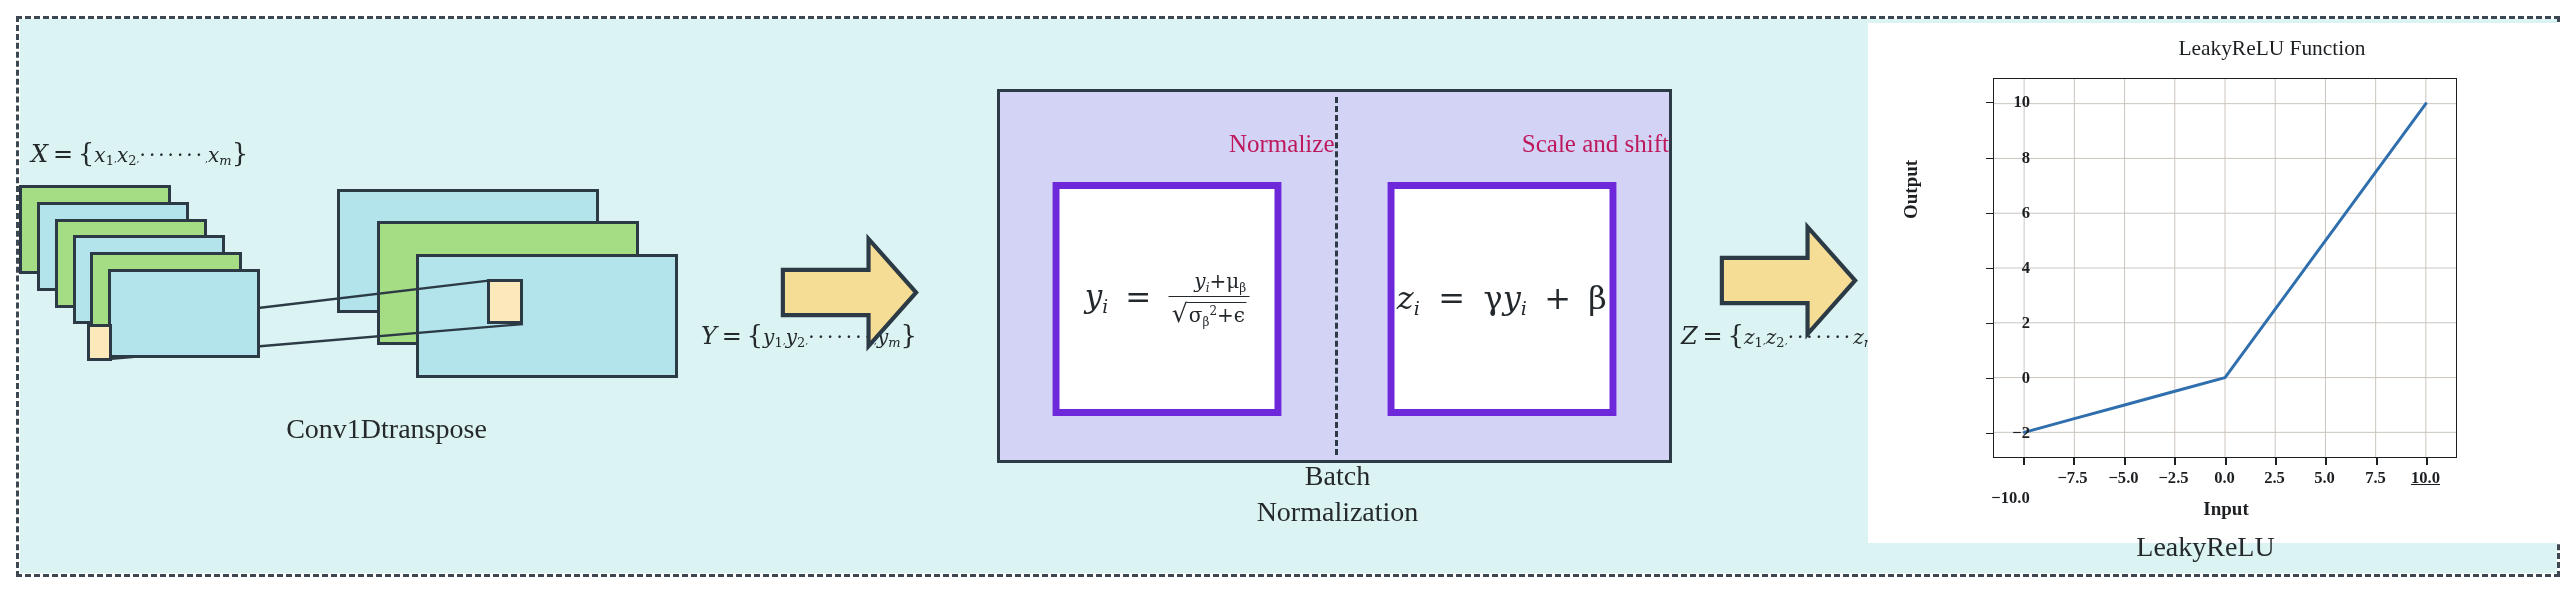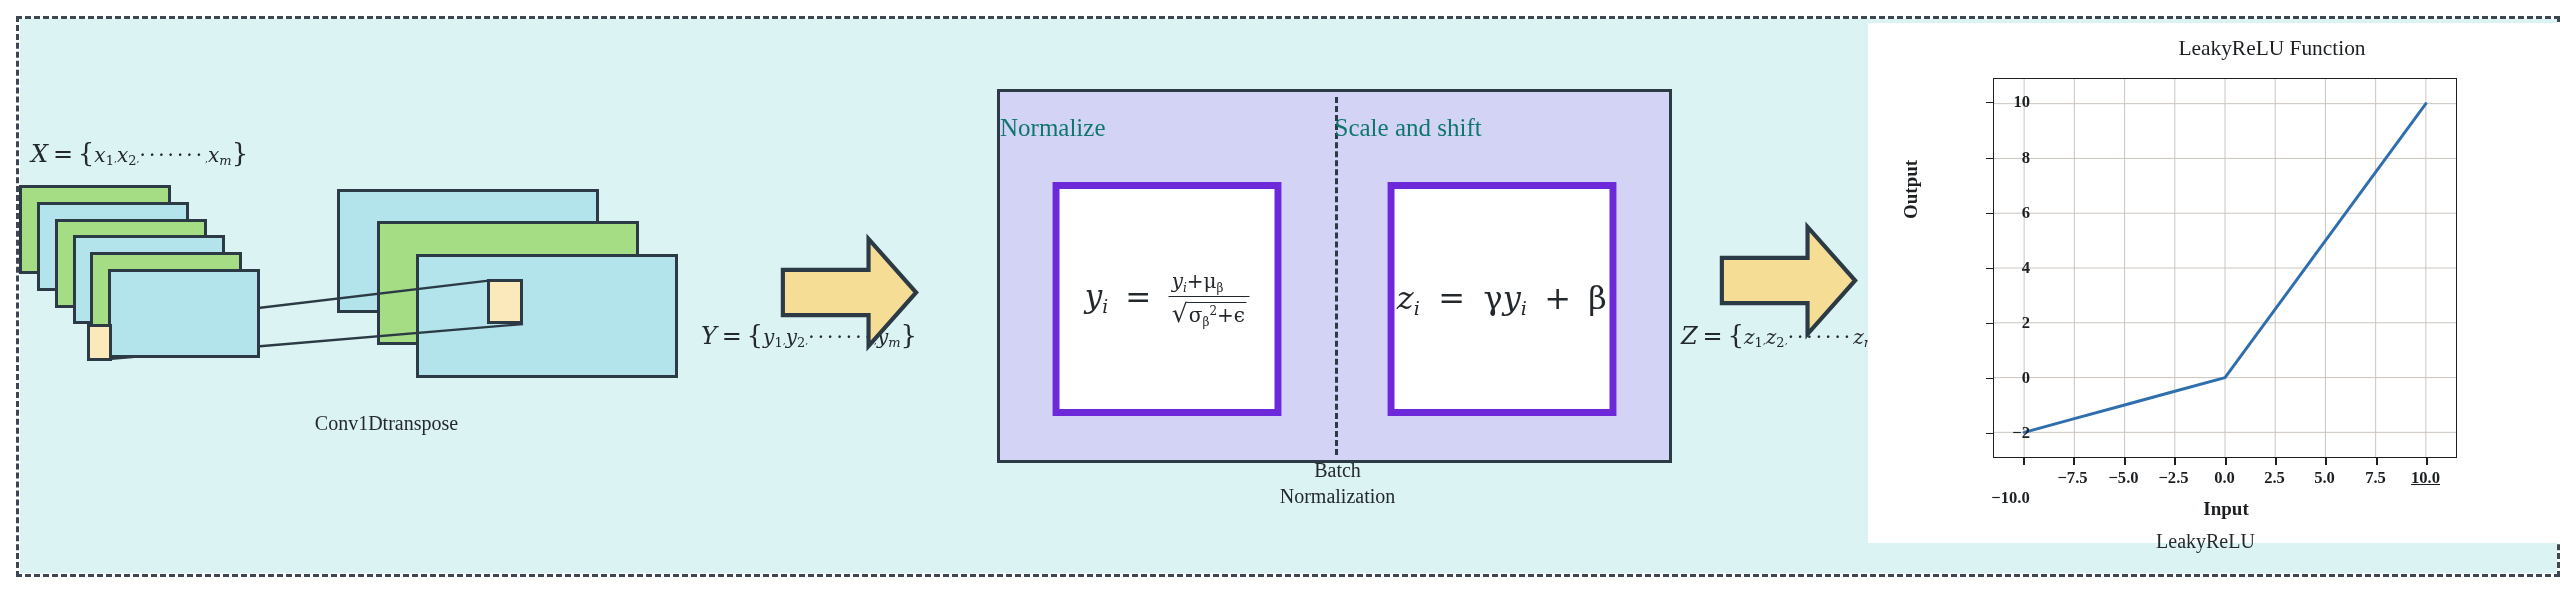--- a/index.html
+++ b/index.html
@@ -31,51 +31,51 @@
   .mathlabel .eq{font-size:24px;padding:0 4.8px;}
   .mathlabel .brace{font-size:26px;}
   .mathlabel .it{font-style:italic;font-size:20px;}
   .mathlabel .sub{font-size:13px;vertical-align:-3px;font-style:italic;}
   .mathlabel .subn{font-size:13px;vertical-align:-3px;}
   .mathlabel .dots{font-size:20px;letter-spacing:3px;}
 
   
   .caption{
     position:absolute;font-family:"Liberation Serif", serif;
-    font-size:20px;color:#25292e;text-align:center;white-space:pre-line;
+    font-size:28px;color:#25292e;text-align:center;white-space:pre-line;
     line-height:1.28;
   }
 
   
   .arrow{position:absolute;}
 
   
   #bn-panel{
     position:absolute;left:997px;top:89px;width:675px;height:374px;
     background:#d3d4f5;border:3.6px solid #2b3a44;box-sizing:border-box;
   }
   #bn-divider{
     position:absolute;left:50%;top:4.8px;height:calc(100% - 9.5px);
     border-left:3px dashed #2b3a44;
   }
   .bn-half{position:absolute;top:0;width:50%;height:100%;}
   .bn-title{
-    position:absolute;top:22px;width:100%;text-align:left;
-    font-family:"Liberation Serif", serif;font-size:25px;color:#0f766e;
+    position:absolute;top:38px;width:100%;text-align:right;
+    font-family:"Liberation Serif", serif;font-size:25px;color:#be185d;
   }
   .bn-box{
     position:absolute;top:90px;left:50%;transform:translateX(-50%);
     width:229px;height:234px;background:#ffffff;
     border:7px solid #6d28d9;box-sizing:border-box;
     display:flex;align-items:center;justify-content:center;
   }
   .formula{font-family:"DejaVu Serif", serif;color:#23282d;}
 
   
-  .frac{display:inline-block;vertical-align:middle;text-align:left;}
+  .frac{display:inline-block;vertical-align:middle;text-align:right;}
   .frac .num{display:block;border-bottom:1.8px solid #23282d;padding:0 3.6px 1.2px 3.6px;}
   .frac .den{display:block;padding:1.8px 3.6px 0 3.6px;}
   .f-it{font-style:italic;}
   .f-sub{font-size:0.6em;vertical-align:-0.3em;}
   .f-sup{font-size:0.6em;vertical-align:0.55em;}
 
   
   #chart-panel{
     position:absolute;left:1868px;top:22.6px;width:670px;height:520px;
     background:#ffffff;

